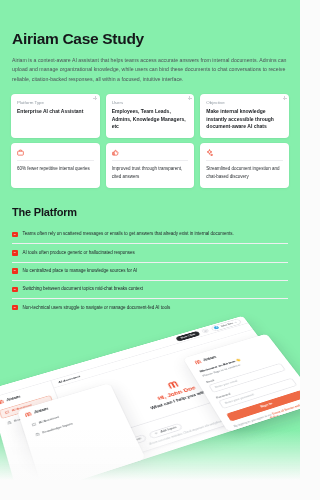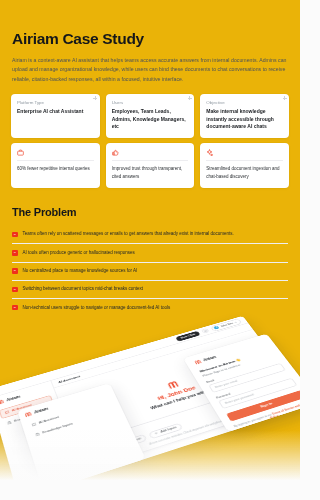--- a/index.html
+++ b/index.html
@@ -2,21 +2,21 @@
 <html><head>
 <meta charset="utf-8">
 <style>
   * { box-sizing: border-box; margin: 0; padding: 0; }
   html, body {
     width: 300px; height: 500px;
     background: #fbfbfb;
     font-family: "Liberation Sans", sans-serif;
     overflow: hidden;
   }
-  .page { position: relative; width: 300px; height: 500px; background: #eab308; }
+  .page { position: relative; width: 300px; height: 500px; background: #86efac; }
 
   
   .hero { padding: 30px 12px 0 12px; }
   .hero h1 {
     font-size: 15.5px; font-weight: 700; color: #15171a;
     letter-spacing: -0.3px; line-height: 1.15;
   }
   .hero p {
     margin-top: 8px;
     font-size: 5.2px; line-height: 1.85; color: #4d5257;
@@ -260,21 +260,21 @@
           <path d="M8 1.2l1.5 4.0 4.0 1.5-4.0 1.5L8 12.2 6.5 8.2 2.5 6.7l4.0-1.5z"></path>
           <path d="M12.8 11.2l.7 1.6 1.6.7-1.6.7-.7 1.6-.7-1.6-1.6-.7 1.6-.7z"></path>
         </svg>
       </span>
       <div class="rule"></div>
       <div class="txt">Streamlined document ingestion and chat-based discovery</div>
     </div>
   </div>
 
   <div class="problem">
-    <h2>The Problem</h2>
+    <h2>The Platform</h2>
     <div class="plist">
       <div class="pitem">
         <span class="pbox">
           <svg viewBox="0 0 10 10" fill="#ffffff">
               <rect x="2" y="4.2" width="6" height="1.6" rx=".3"></rect>
             </svg>
         </span>
         <span class="ptxt">Teams often rely on scattered messages or emails to get answers that already exist in internal documents.</span>
       </div>
       <div class="pitem">

